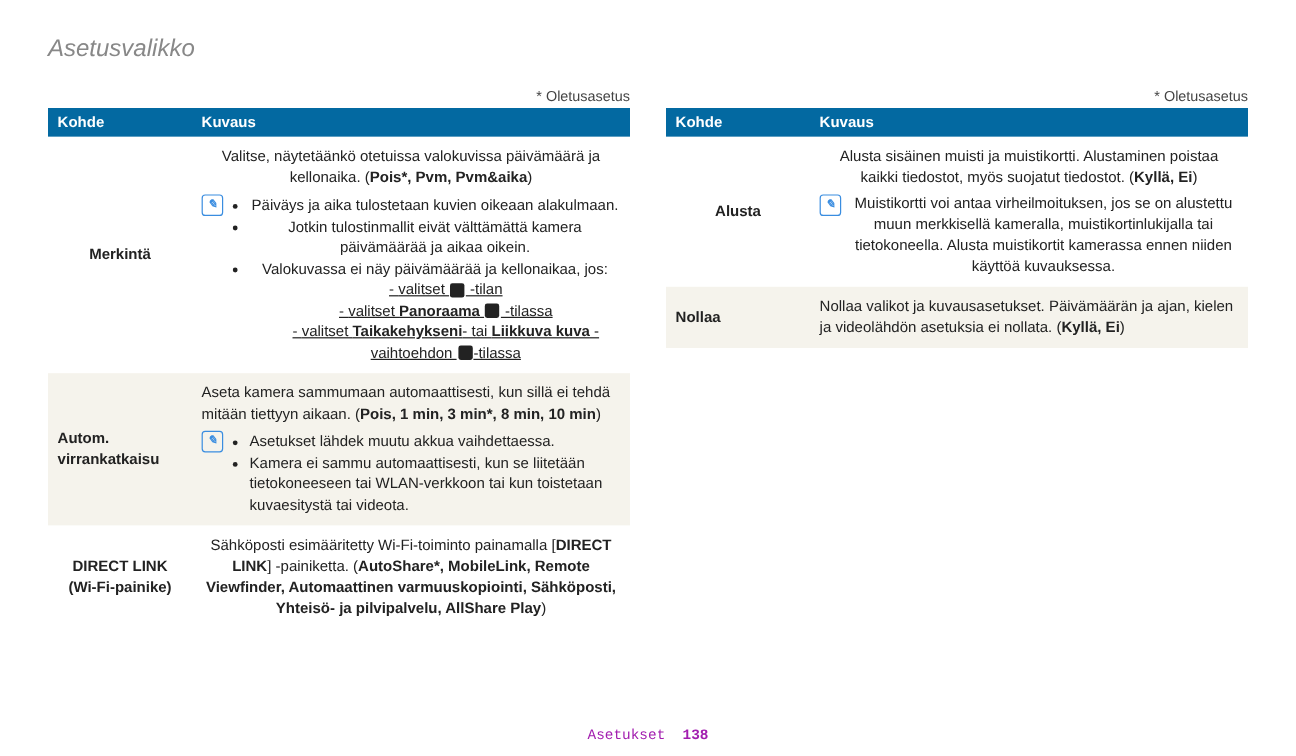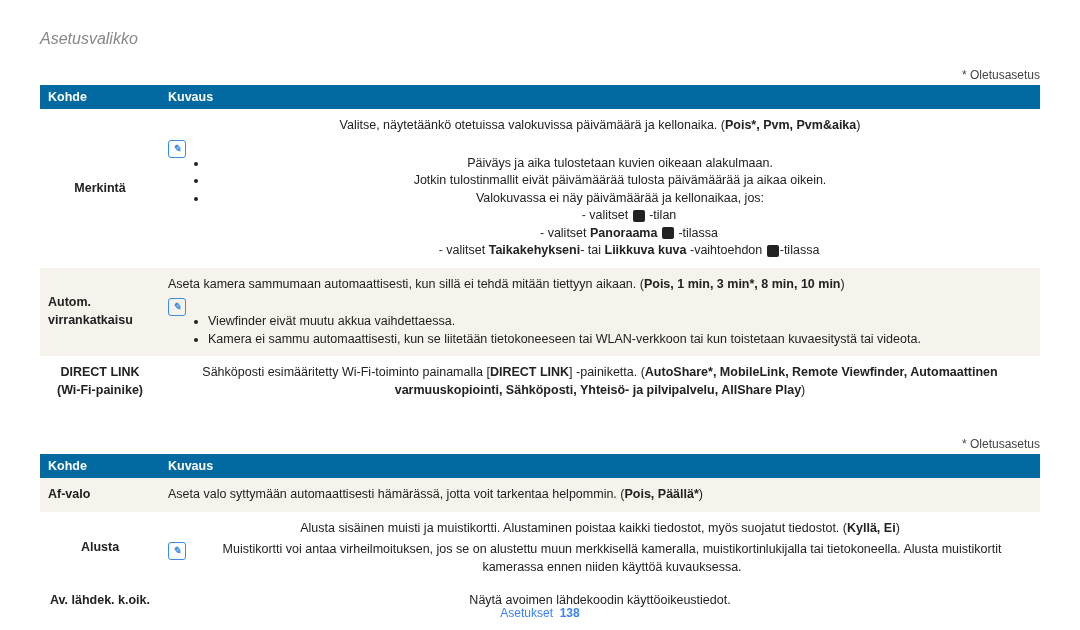--- a/index.html
+++ b/index.html
@@ -9,27 +9,26 @@
     color: #222;
     background: #fff;
     width: 1080px;
     height: 630px;
     padding: 30px 40px 10px 40px;
     position: relative;
   }
   .page-title {
     font-style: italic;
     color: #888;
-    font-size: 16px;
+    font-size: 20px;
     margin-bottom: 20px;
   }
   .columns {
     display: flex;
     gap: 30px;
-    flex-direction: column;
   }
   .col { flex: 1; }
   .default-note {
     text-align: right;
     font-size: 12px;
     color: #444;
     margin-bottom: 3px;
   }
   table.settings {
     width: 100%;
@@ -48,25 +47,26 @@
     padding: 8px 8px;
     vertical-align: middle;
     line-height: 1.4;
   }
   table.settings tr.alt td { background: #f5f3ec; }
   table.settings tr.norm td { background: #fff; text-align: center; }
   .rowlabel { font-weight: bold; }
   ul.bul {
     list-style: disc;
     padding-left: 16px;
-    margin-top: 16px;
+    margin-top: 2px;
   }
   ul.dash {
     list-style: none;
     padding-left: 18px;
+    text-decoration: underline;
   }
   ul.dash li::before { content: "- "; color:#333; }
   .note {
     display: flex;
     gap: 6px;
     align-items: flex-start;
     margin-top: 4px;
   }
   .note-icon {
     width: 18px;
@@ -92,21 +92,22 @@
     vertical-align:middle;
     margin:0 1px;
   }
   .footer {
     position:absolute;
     bottom:10px;
     width:100%;
     left:0;
     text-align:center;
     font-size:12px;
-    color:#3b82f6;
+    color:#a21caf;
+    font-family:Liberation Mono, monospace;
   }
   b { font-weight:bold; }
 </style>
 </head>
 <body>
 
 <div class="page-title">Asetusvalikko</div>
 
 <div class="columns">
 
@@ -121,21 +122,21 @@
 
       <tr class="norm">
         <td class="rowlabel">Merkintä</td>
         <td>
           <span>Valitse, näytetäänkö otetuissa valokuvissa päivämäärä ja kellonaika. (</span><b>Pois*, Pvm, Pvm&amp;aika</b><span>)</span>
           <div class="note">
             <div class="note-icon">✎</div>
             <div class="note-body">
               <ul class="bul">
                 <li>Päiväys ja aika tulostetaan kuvien oikeaan alakulmaan.</li>
-                <li>Jotkin tulostinmallit eivät päivämäärää tulosta päivämäärää ja aikaa oikein.</li>
+                <li>Jotkin tulostinmallit eivät välttämättä kamera päivämäärää ja aikaa oikein.</li>
                 <li>
                   <span>Valokuvassa ei näy päivämäärää ja kellonaikaa, jos:</span>
                   <ul class="dash">
                     <li><span>valitset </span><span class="glyph"></span><span> -tilan</span></li>
                     <li><span>valitset </span><b>Panoraama</b> <span class="glyph"></span><span> -tilassa</span></li>
                     <li><span>valitset </span><b>Taikakehykseni</b><span>- tai </span><b>Liikkuva kuva</b><span> -vaihtoehdon </span><span class="glyph"></span><span>-tilassa</span></li>
                   </ul>
                 </li>
               </ul>
             </div>
@@ -144,21 +145,21 @@
       </tr>
 
       <tr class="alt">
         <td class="rowlabel">Autom. virrankatkaisu</td>
         <td>
           <span>Aseta kamera sammumaan automaattisesti, kun sillä ei tehdä mitään tiettyyn aikaan. (</span><b>Pois, 1 min, 3 min*, 8 min, 10 min</b><span>)</span>
           <div class="note">
             <div class="note-icon">✎</div>
             <div class="note-body">
               <ul class="bul">
-                <li>Viewfinder eivät muutu akkua vaihdettaessa.</li>
+                <li>Asetukset lähdek muutu akkua vaihdettaessa.</li>
                 <li>Kamera ei sammu automaattisesti, kun se liitetään tietokoneeseen tai WLAN-verkkoon tai kun toistetaan kuvaesitystä tai videota.</li>
               </ul>
             </div>
           </div>
         </td>
       </tr>
 
       <tr class="norm">
         <td class="rowlabel">DIRECT LINK (Wi-Fi-painike)</td>
         <td>
@@ -170,39 +171,35 @@
   </div>
 
   <div class="col">
     <div class="default-note">* Oletusasetus</div>
     <table class="settings">
       <tbody>
           <tr>
         <th class="kohde">Kohde</th>
         <th>Kuvaus</th>
       </tr>
-      <tr class="alt">
-        <td class="rowlabel">Af-valo</td>
-        <td>
-          <span>Aseta valo syttymään automaattisesti hämärässä, jotta voit tarkentaa helpommin. (</span><b>Pois, Päällä*</b><span>)</span>
-        </td>
-      </tr>
       <tr class="norm">
         <td class="rowlabel">Alusta</td>
         <td>
           <span>Alusta sisäinen muisti ja muistikortti. Alustaminen poistaa kaikki tiedostot, myös suojatut tiedostot. (</span><b>Kyllä, Ei</b><span>)</span>
           <div class="note">
             <div class="note-icon">✎</div>
             <div class="note-body">Muistikortti voi antaa virheilmoituksen, jos se on alustettu muun merkkisellä kameralla, muistikortinlukijalla tai tietokoneella. Alusta muistikortit kamerassa ennen niiden käyttöä kuvauksessa.</div>
           </div>
         </td>
       </tr>
-      <tr class="norm">
-        <td class="rowlabel">Av. lähdek. k.oik.</td>
-        <td>Näytä avoimen lähdekoodin käyttöoikeustiedot.</td>
+      <tr class="alt">
+        <td class="rowlabel">Nollaa</td>
+        <td>
+          <span>Nollaa valikot ja kuvausasetukset. Päivämäärän ja ajan, kielen ja videolähdön asetuksia ei nollata. (</span><b>Kyllä, Ei</b><span>)</span>
+        </td>
       </tr>
     </tbody>
       </table>
   </div>
 
 </div>
 
 <div class="footer">
   <span>Asetukset</span>&nbsp;&nbsp;<b>138</b>
 </div>

